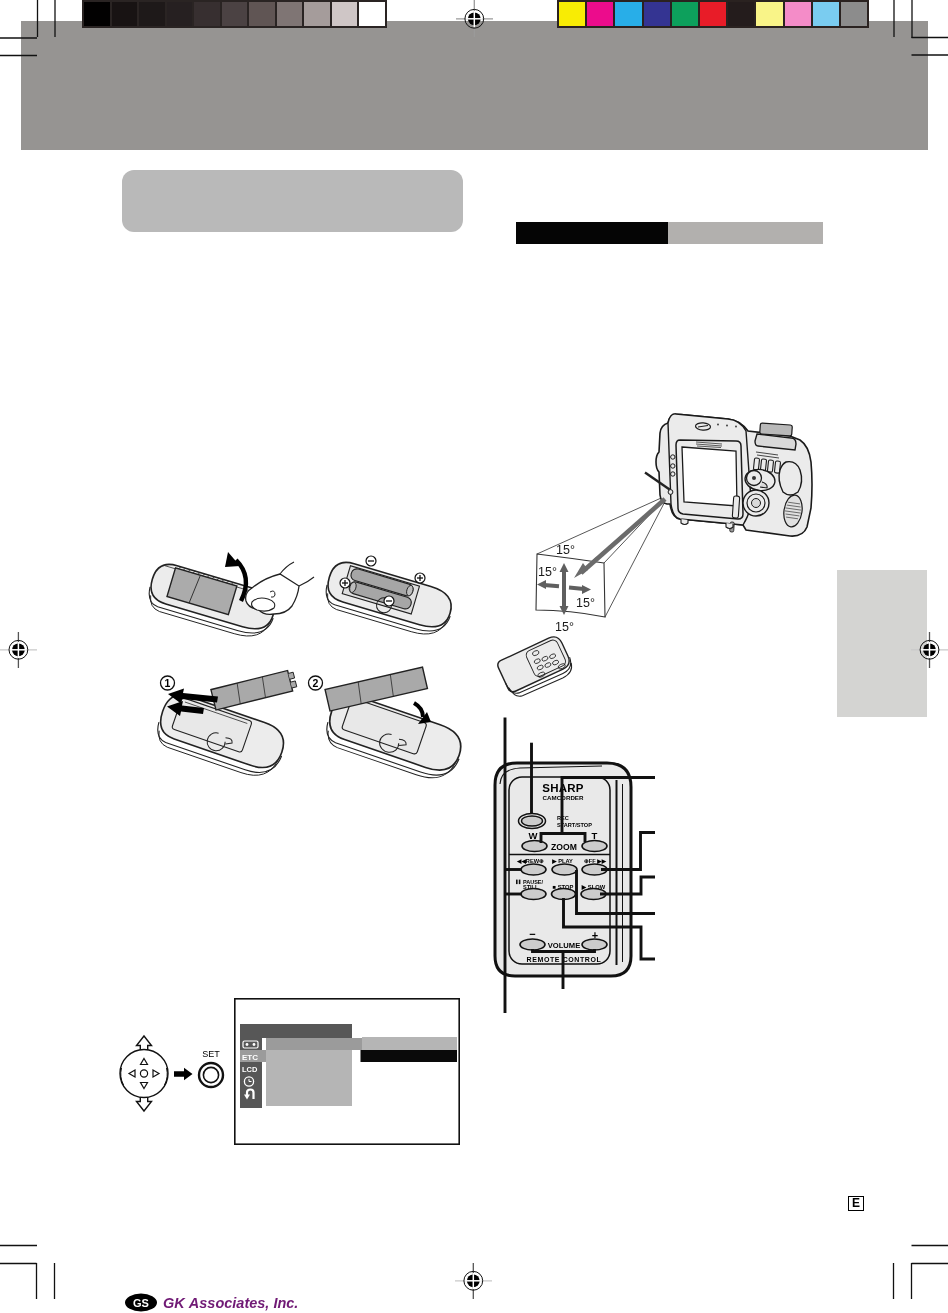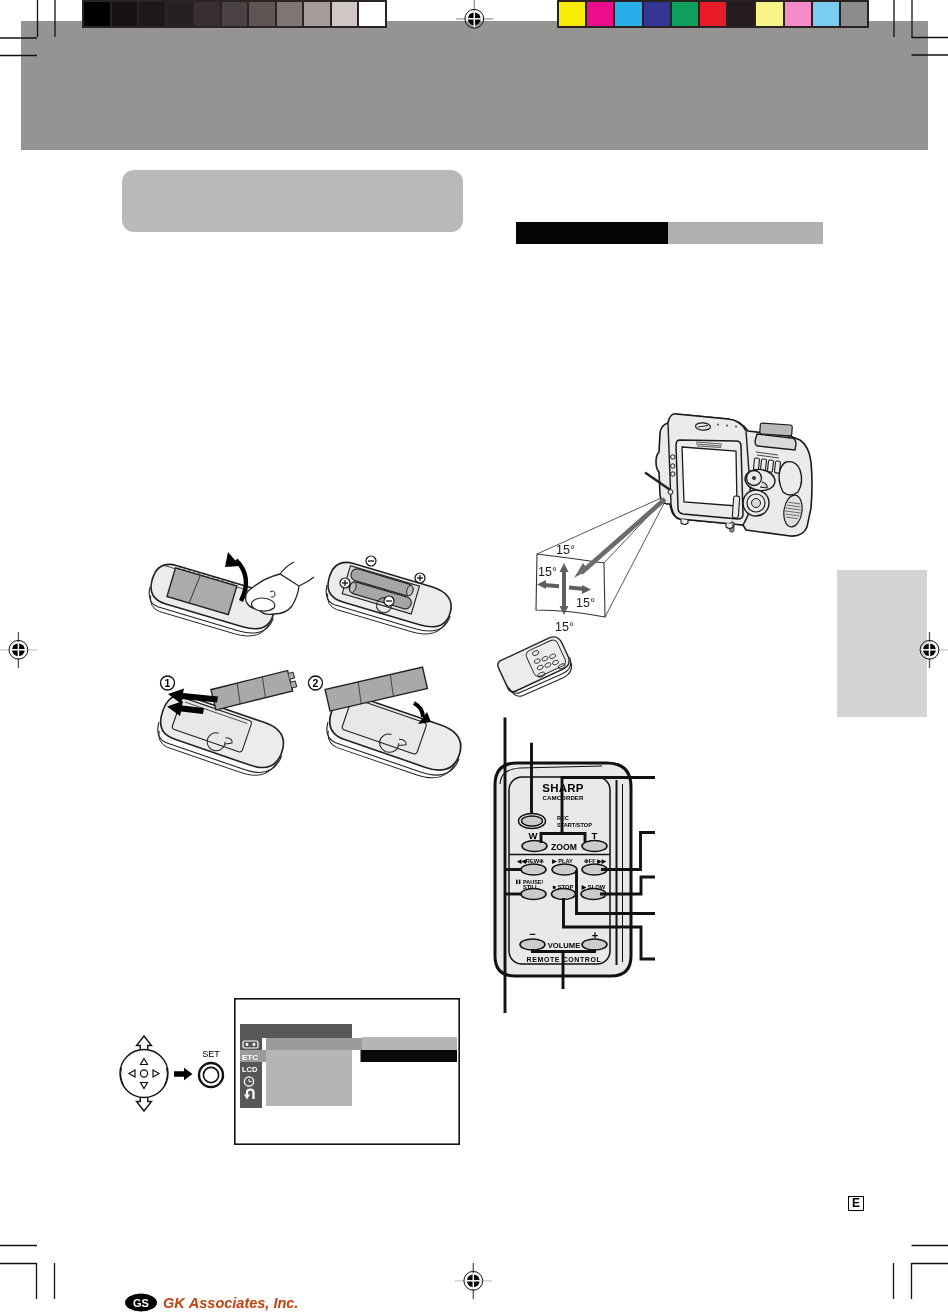--- a/index.html
+++ b/index.html
@@ -494,15 +494,15 @@
 </svg>
 
 <div class="abs" style="left:848px;top:1196px;width:14px;height:13px;border:1.7px solid #000;
  font:bold 12px 'Liberation Sans',sans-serif;text-align:center;line-height:13px;">E</div>
 
 <svg class="abs" style="left:124px;top:1293px;" width="36" height="20" viewBox="0 0 36 20">
 <ellipse cx="17" cy="9.5" rx="16" ry="9" fill="#000"></ellipse>
 <text x="17" y="13.5" fill="#fff" font-family="Liberation Sans" font-size="11" font-weight="bold" text-anchor="middle">GS</text>
 </svg>
 
-<div class="abs" style="left:163px;top:1295px;font:italic bold 14.5px 'Liberation Sans',sans-serif;color:#c2410c;text-align:center;">GK&nbsp;Associates,&nbsp;Inc.</div>
+<div class="abs" style="left:163px;top:1295px;font:italic bold 14.5px 'Liberation Sans',sans-serif;color:#701a75;text-align:center;">GK&nbsp;Associates,&nbsp;Inc.</div>
 
 </div>
 
 </body></html>

